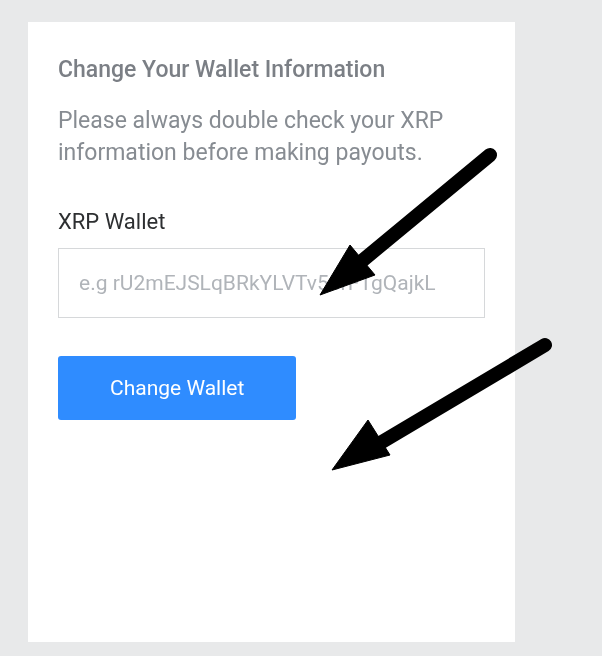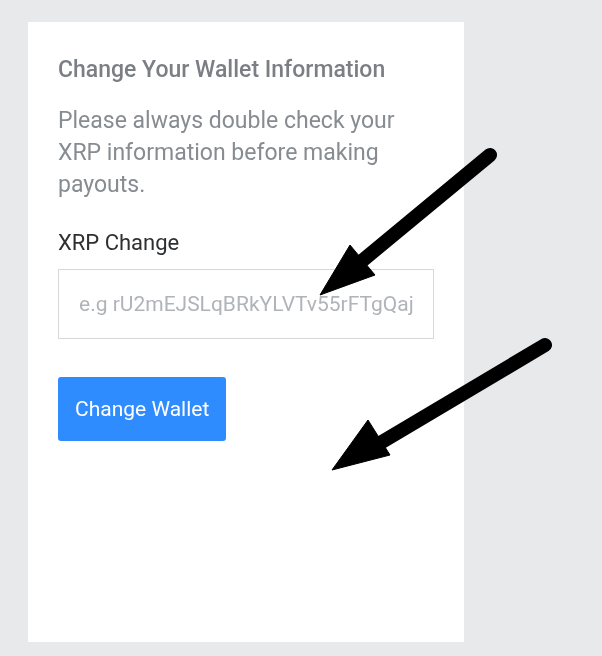--- a/index.html
+++ b/index.html
@@ -8,38 +8,38 @@
     width: 602px;
     height: 656px;
     background: #e8e9ea;
     font-family: -apple-system, BlinkMacSystemFont, "Segoe UI", Roboto, Arial, sans-serif;
     overflow: hidden;
   }
   .card {
     position: absolute;
     left: 28px;
     top: 22px;
-    width: 436px;
+    width: 487px;
     height: 620px;
     background: #ffffff;
     box-sizing: border-box;
     padding: 28px 30px 30px 30px;
   }
   .title {
     font-size: 23px;
     font-weight: 500;
     color: #7b7f85;
     margin: 6px 0 22px 0;
   }
   .instructions {
     font-size: 23px;
     font-weight: 400;
     color: #878c92;
     line-height: 1.4;
-    margin: 0 0 28px 0;
+    margin: 0 0 40px 0;
   }
   .field-label {
     font-size: 22px;
     font-weight: 400;
     color: #2d2f31;
     margin: 0 0 14px 0;
   }
   .field-input {
     width: 100%;
     box-sizing: border-box;
@@ -57,42 +57,42 @@
   .field-group {
     margin-bottom: 30px;
   }
   .submit-btn {
     display: inline-block;
     background: #2f8cff;
     color: #ffffff;
     border: none;
     font-size: 21px;
     font-weight: 400;
-    padding: 20px 17px;
+    padding: 20px 52px;
     cursor: pointer;
     border-radius: 3px;
     font-family: inherit;
     margin-top: 8px;
   }
   .arrow {
     position: absolute;
     pointer-events: none;
   }
 </style>
 </head>
 <body>
 
 <div class="card">
 
   <div class="title">Change Your Wallet Information</div>
 
   <div class="instructions">Please always double check your XRP information before making payouts.</div>
 
   <div class="field-group">
-    <div class="field-label">XRP Change</div>
+    <div class="field-label">XRP Wallet</div>
     <input type="text" class="field-input" placeholder="e.g rU2mEJSLqBRkYLVTv55rFTgQajkL" style="">
   </div>
 
   <div class="field-group">
   </div>
 
   <button class="submit-btn">Change Wallet</button>
 </div>
 
 <svg class="arrow" style="left:290px; top:140px;" width="220" height="170" viewBox="0 0 220 170">

